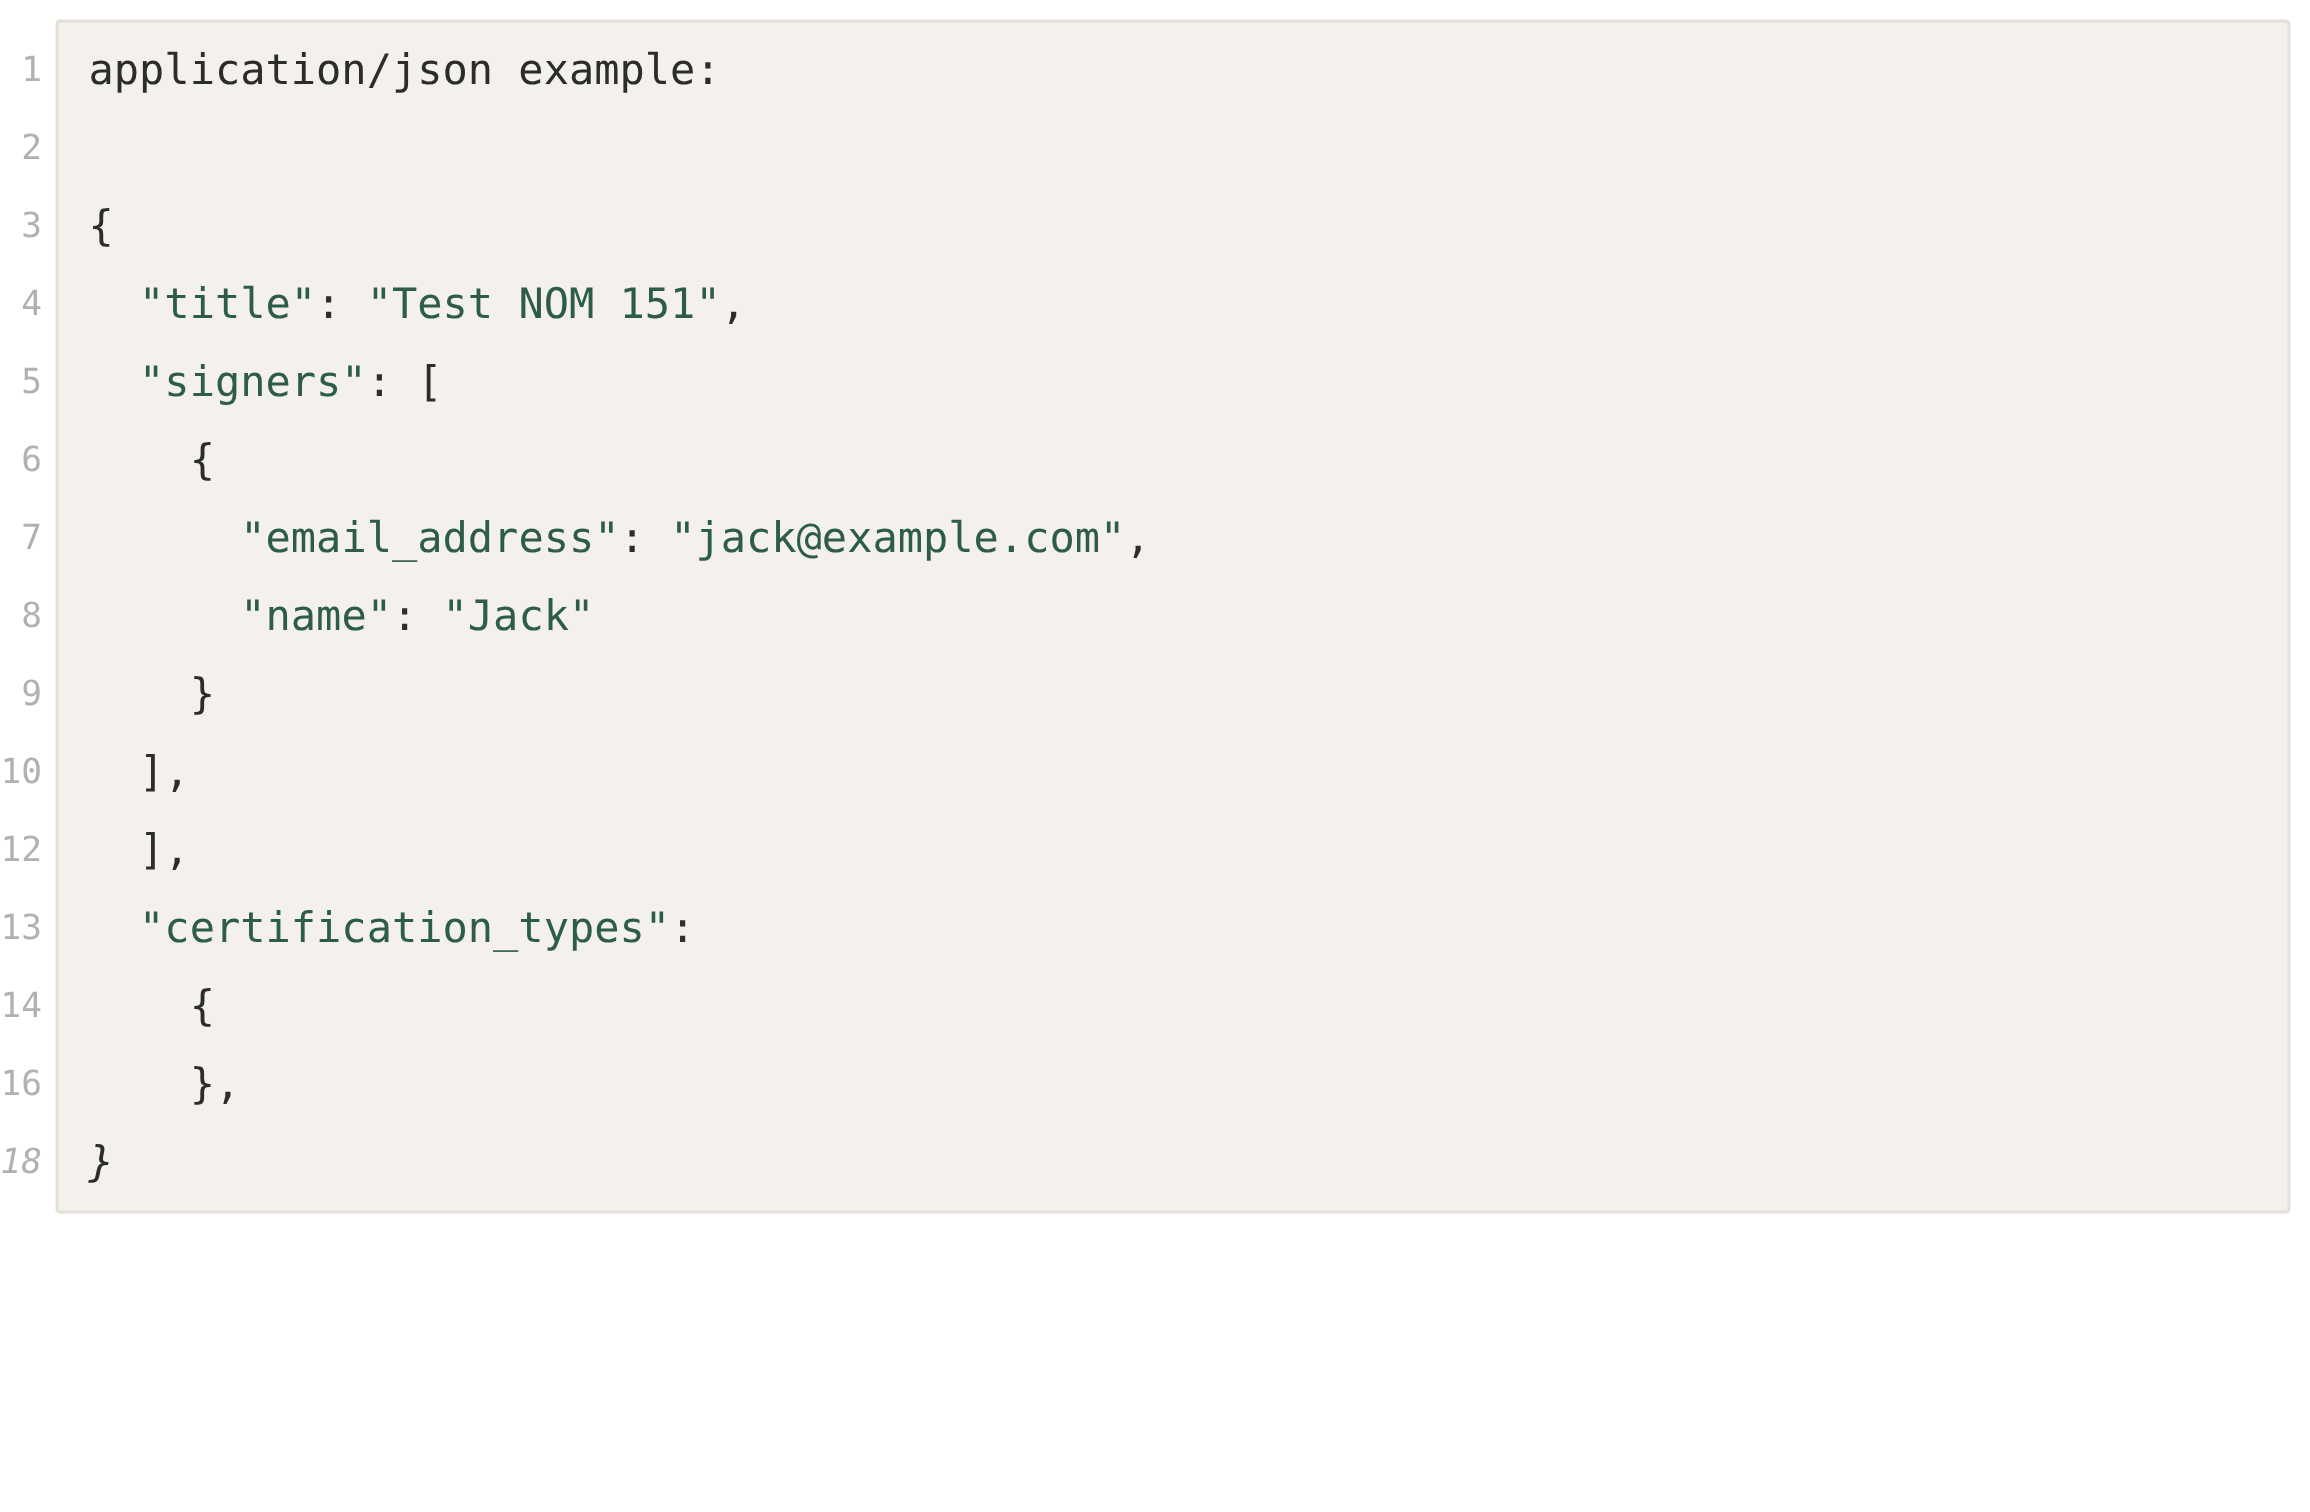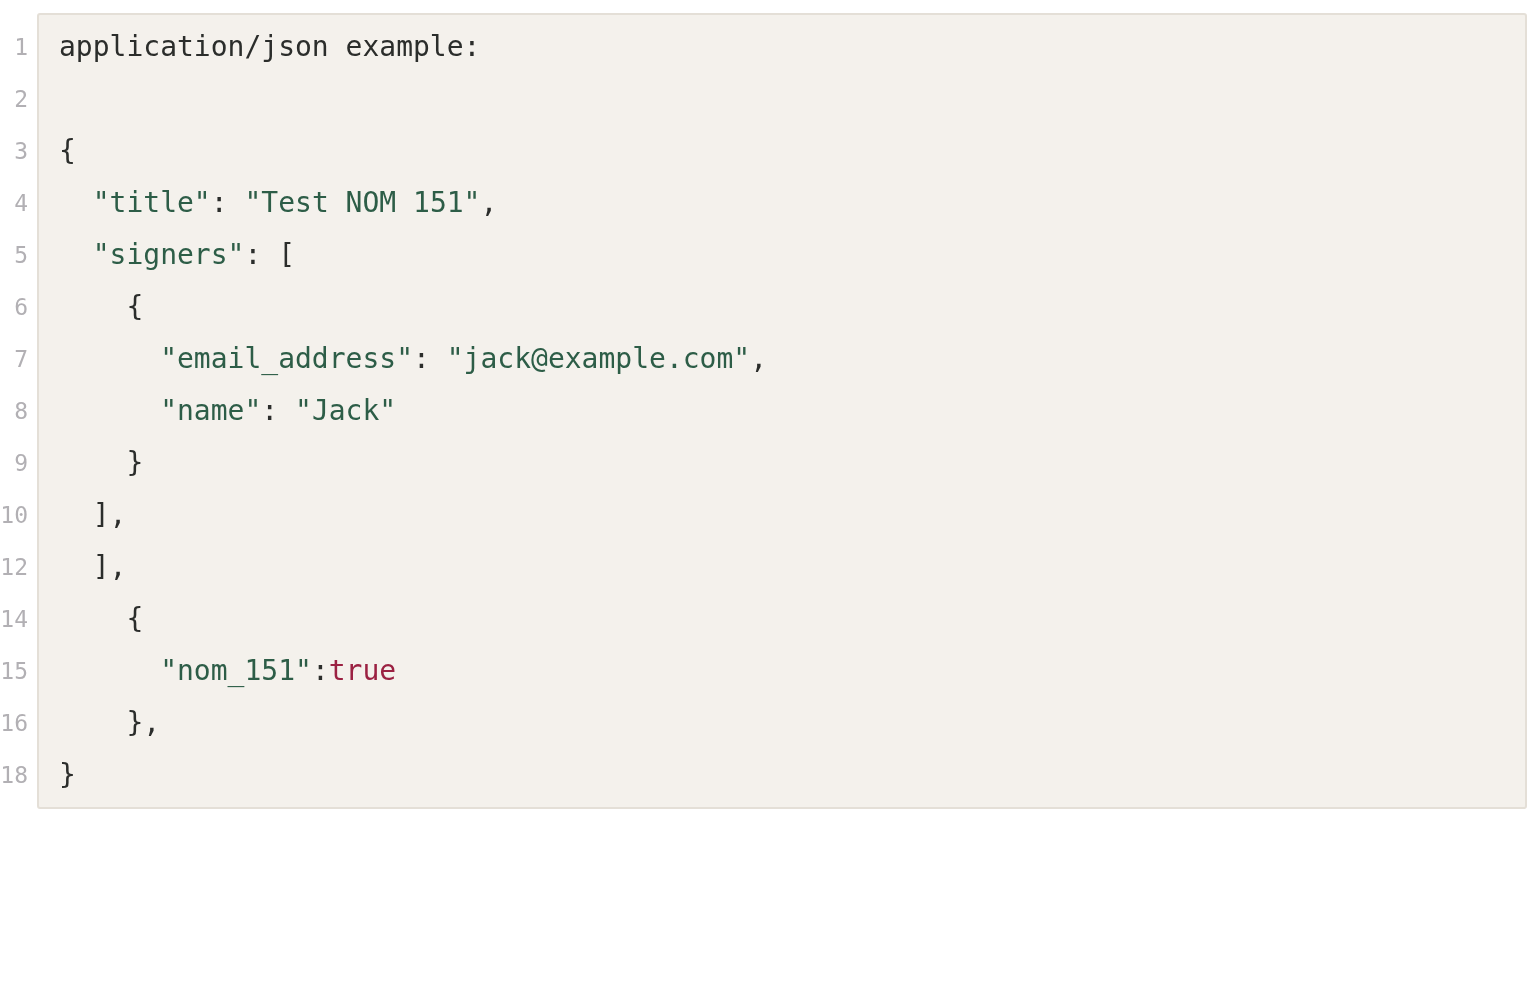--- a/index.html
+++ b/index.html
@@ -43,21 +43,21 @@
     max-width: 100%;
   }
   .line {
     position: relative;
     margin-bottom: 16px;
     min-height: 36px;
     white-space: pre-wrap;
     word-break: break-all;
     color: var(--plain-color);
   }
-  .line:last-child { margin-bottom: 4px; }
+  .line:last-child { margin-bottom: 4px; font-style: italic; }
   .lnum {
     position: absolute;
     left: -81px;
     top: 0;
     width: 50px;
     text-align: right;
     font-size: 23px;
     line-height: 36px;
     color: var(--lnum-color);
     white-space: nowrap;
@@ -77,19 +77,19 @@
         <div class="line"><span class="lnum">2</span></div>
         <div class="line"><span class="lnum">3</span><span class="tok-plain">{</span></div>
         <div class="line"><span class="lnum">4</span><span class="tok-plain">  </span><span class="tok-string">"title"</span><span class="tok-plain">: </span><span class="tok-string">"Test NOM 151"</span><span class="tok-plain">,</span></div>
         <div class="line"><span class="lnum">5</span><span class="tok-plain">  </span><span class="tok-string">"signers"</span><span class="tok-plain">: [</span></div>
         <div class="line"><span class="lnum">6</span><span class="tok-plain">    {</span></div>
         <div class="line"><span class="lnum">7</span><span class="tok-plain">      </span><span class="tok-string">"email_address"</span><span class="tok-plain">: </span><span class="tok-string">"jack@example.com"</span><span class="tok-plain">,</span></div>
         <div class="line"><span class="lnum">8</span><span class="tok-plain">      </span><span class="tok-string">"name"</span><span class="tok-plain">: </span><span class="tok-string">"Jack"</span></div>
         <div class="line"><span class="lnum">9</span><span class="tok-plain">    }</span></div>
         <div class="line"><span class="lnum">10</span><span class="tok-plain">  ],</span></div>
         <div class="line"><span class="lnum">12</span><span class="tok-plain">  ],</span></div>
+        <div class="line"><span class="lnum">13</span><span class="tok-plain">  </span><span class="tok-string">"certification_types"</span><span class="tok-plain">:</span></div>
         <div class="line"><span class="lnum">14</span><span class="tok-plain">    {</span></div>
-        <div class="line"><span class="lnum">15</span><span class="tok-plain">      </span><span class="tok-string">"nom_151"</span><span class="tok-plain">:</span><span class="tok-boolean">true</span></div>
         <div class="line"><span class="lnum">16</span><span class="tok-plain">    },</span></div>
         <div class="line"><span class="lnum">18</span><span class="tok-plain">}</span></div>
       </div>
   </div>
 </div>
 
 </body></html>

